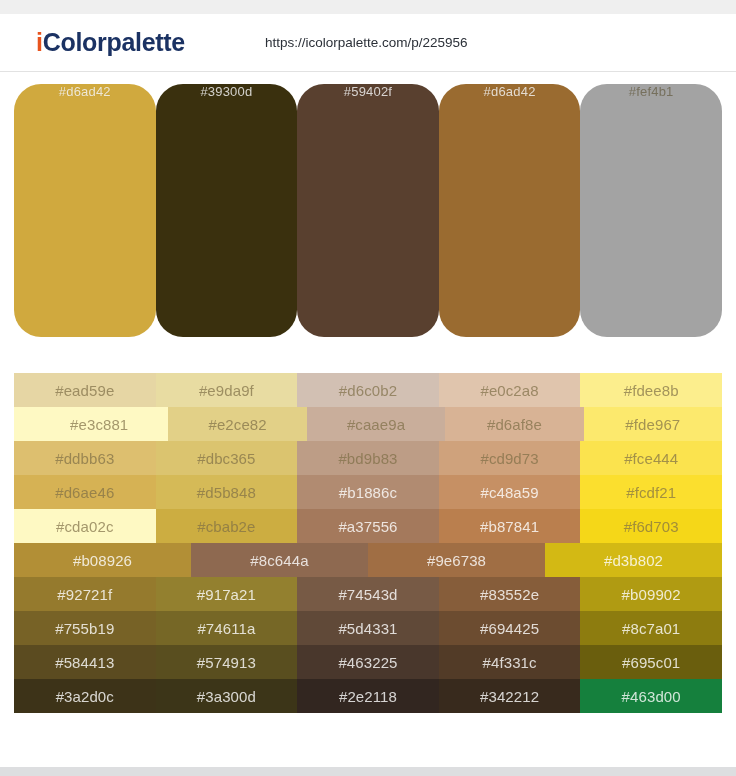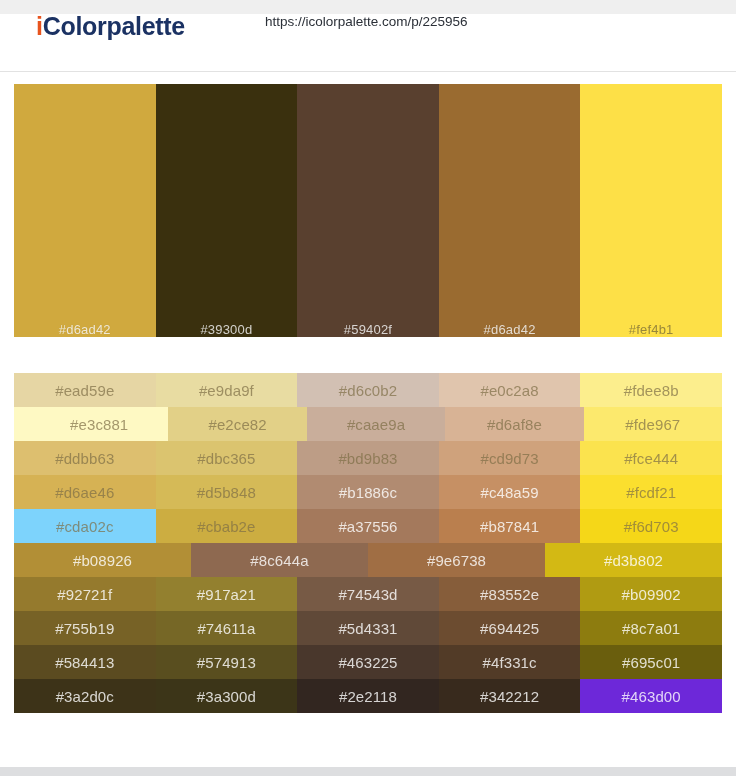--- a/index.html
+++ b/index.html
@@ -37,21 +37,21 @@
 
   
   .header {
     position: absolute;
     top: 14px; left: 0;
     width: 736px;
     height: 58px;
     background: #ffffff;
     border-bottom: 1px solid #e2e2e2;
     display: flex;
-    align-items: flex-start;
+    align-items: center;
   }
   .brand {
     margin-left: 36px;
     font-size: 25px;
     font-weight: bold;
     letter-spacing: -0.3px;
     line-height: 1;
     white-space: nowrap;
   }
   .brand-i { color: #e8541e; }
@@ -70,22 +70,23 @@
     top: 84px;
     left: 14px;
     width: 708px;
     height: 253px;
     display: flex;
   }
   .swatch {
     flex: 1 1 0;
     position: relative;
     display: flex;
-    align-items: flex-end;
+    align-items: flex-start;
     justify-content: center;
+    border-radius: 27px;
   }
   .swatch-label {
     font-size: 13px;
     color: rgba(255,255,255,0.78);
     letter-spacing: 0.2px;
     text-shadow: 0 0 1px rgba(0,0,0,0.12);
     white-space: nowrap;
   }
   .swatch.is-light .swatch-label {
     color: rgba(90,80,50,0.62);
@@ -143,21 +144,21 @@
     </div>
     <div class="swatch" style="background: rgb(58, 48, 14);">
       <span class="swatch-label">#39300d</span>
     </div>
     <div class="swatch" style="background: rgb(89, 64, 47);">
       <span class="swatch-label">#59402f</span>
     </div>
     <div class="swatch" style="background: rgb(154, 107, 48);">
       <span class="swatch-label">#d6ad42</span>
     </div>
-    <div class="swatch is-light" style="background: #fde047;">
+    <div class="swatch is-light" style="background: #a3a3a3;">
       <span class="swatch-label">#fef4b1</span>
     </div>
   </div>
 
   <div class="shades-grid" id="shades-grid">
       <div class="shade-row">
         <div class="shade-cell is-light" style="background: rgb(230, 214, 164);">
           <span class="shade-label">#ead59e</span>
         </div>
         <div class="shade-cell is-light" style="background: rgb(232, 220, 162);">
@@ -218,21 +219,21 @@
           <span class="shade-label">#b1886c</span>
         </div>
         <div class="shade-cell" style="background: rgb(198, 144, 100);">
           <span class="shade-label">#c48a59</span>
         </div>
         <div class="shade-cell is-light" style="background: rgb(251, 223, 46);">
           <span class="shade-label">#fcdf21</span>
         </div>
       </div>
       <div class="shade-row">
-        <div class="shade-cell is-light" style="background: #7dd3fc; text-align: center;">
+        <div class="shade-cell is-light" style="background: #fef9c3; text-align: center;">
           <span class="shade-label">#cda02c</span>
         </div>
         <div class="shade-cell is-light" style="background: rgb(204, 173, 65);">
           <span class="shade-label">#cbab2e</span>
         </div>
         <div class="shade-cell" style="background: rgb(164, 121, 92);">
           <span class="shade-label">#a37556</span>
         </div>
         <div class="shade-cell" style="background: rgb(186, 127, 78);">
           <span class="shade-label">#b87841</span>
@@ -312,21 +313,21 @@
         </div>
         <div class="shade-cell" style="background: rgb(60, 53, 24);">
           <span class="shade-label">#3a300d</span>
         </div>
         <div class="shade-cell" style="background: rgb(50, 38, 32);">
           <span class="shade-label">#2e2118</span>
         </div>
         <div class="shade-cell" style="background: rgb(56, 42, 29);">
           <span class="shade-label">#342212</span>
         </div>
-        <div class="shade-cell" style="background: #6d28d9;">
+        <div class="shade-cell" style="background: #15803d;">
           <span class="shade-label">#463d00</span>
         </div>
       </div>
     </div>
 
   <div class="chrome-strip-bottom"></div>
 
 </div>
 
 </body></html>

